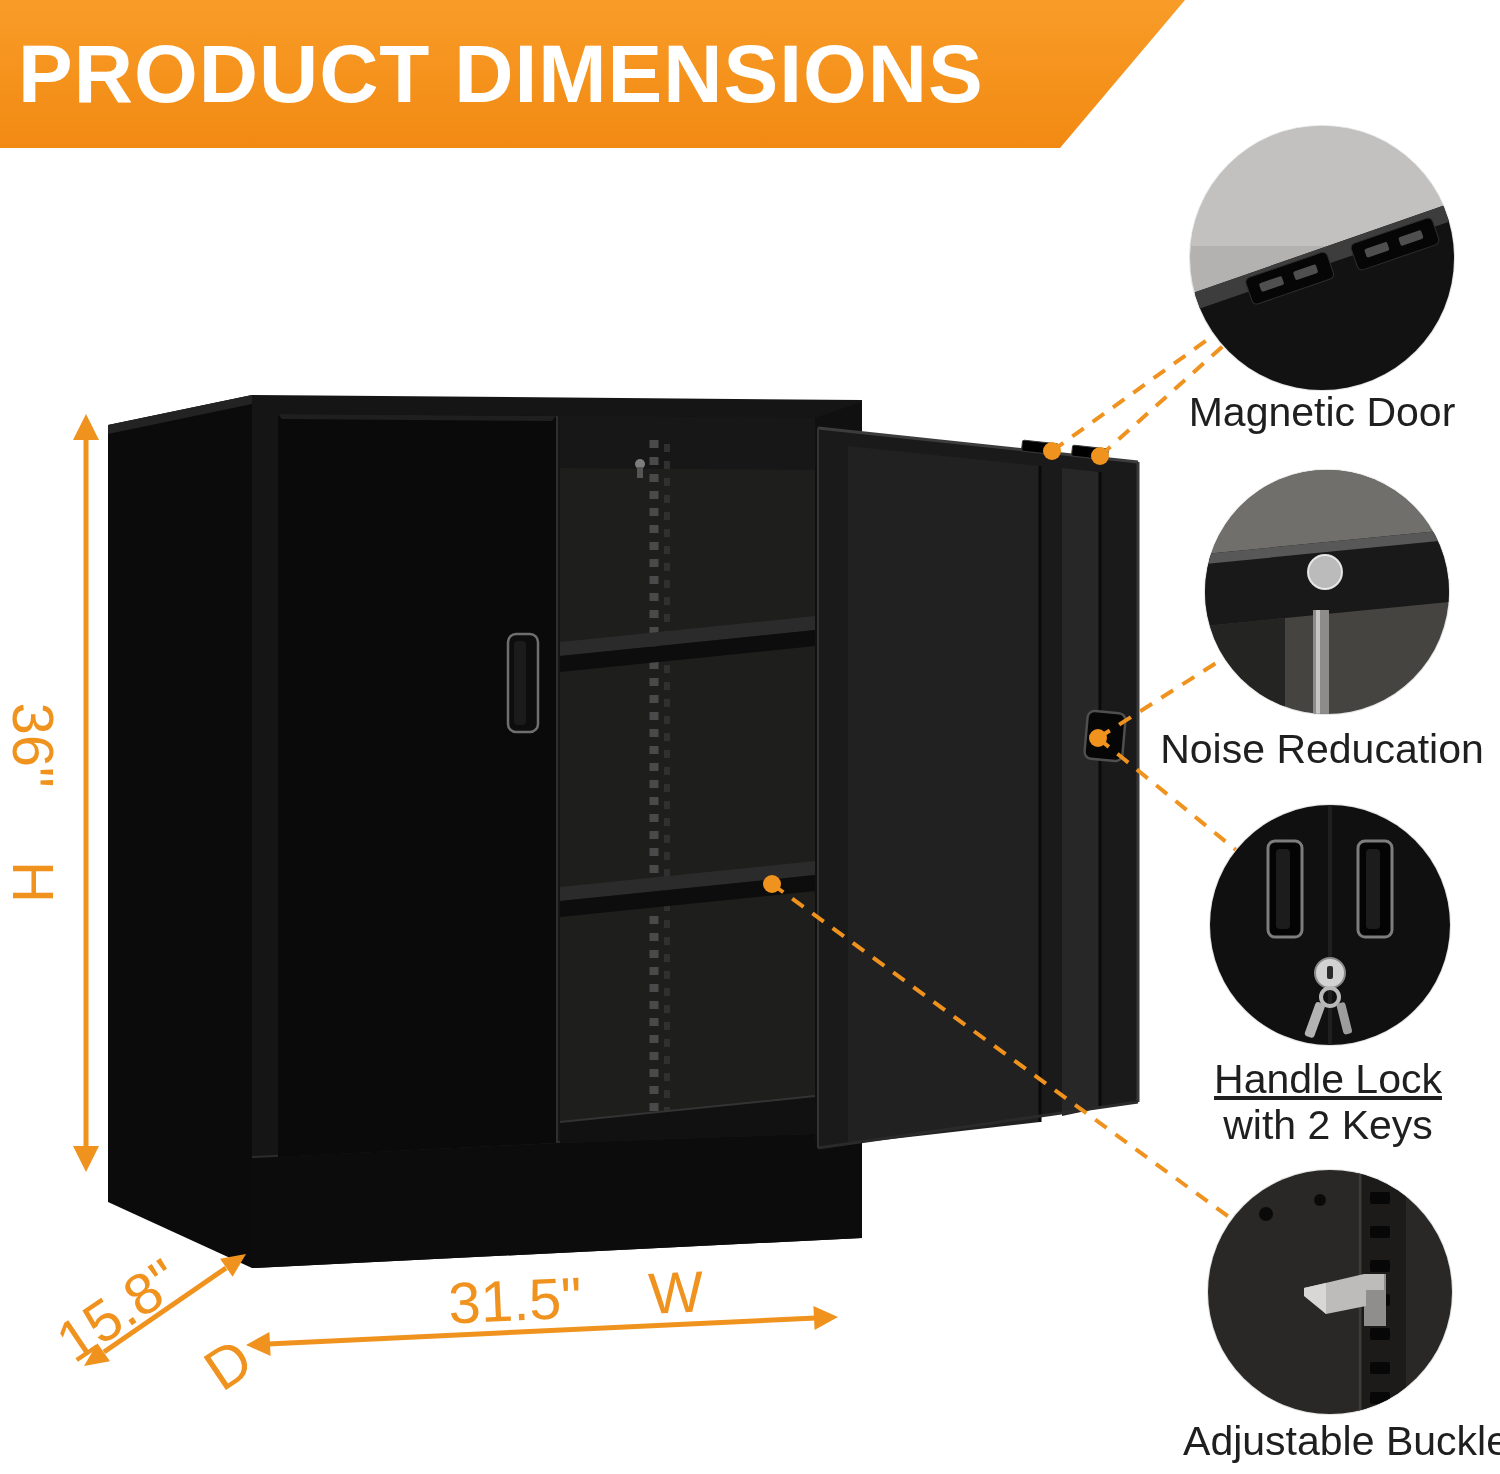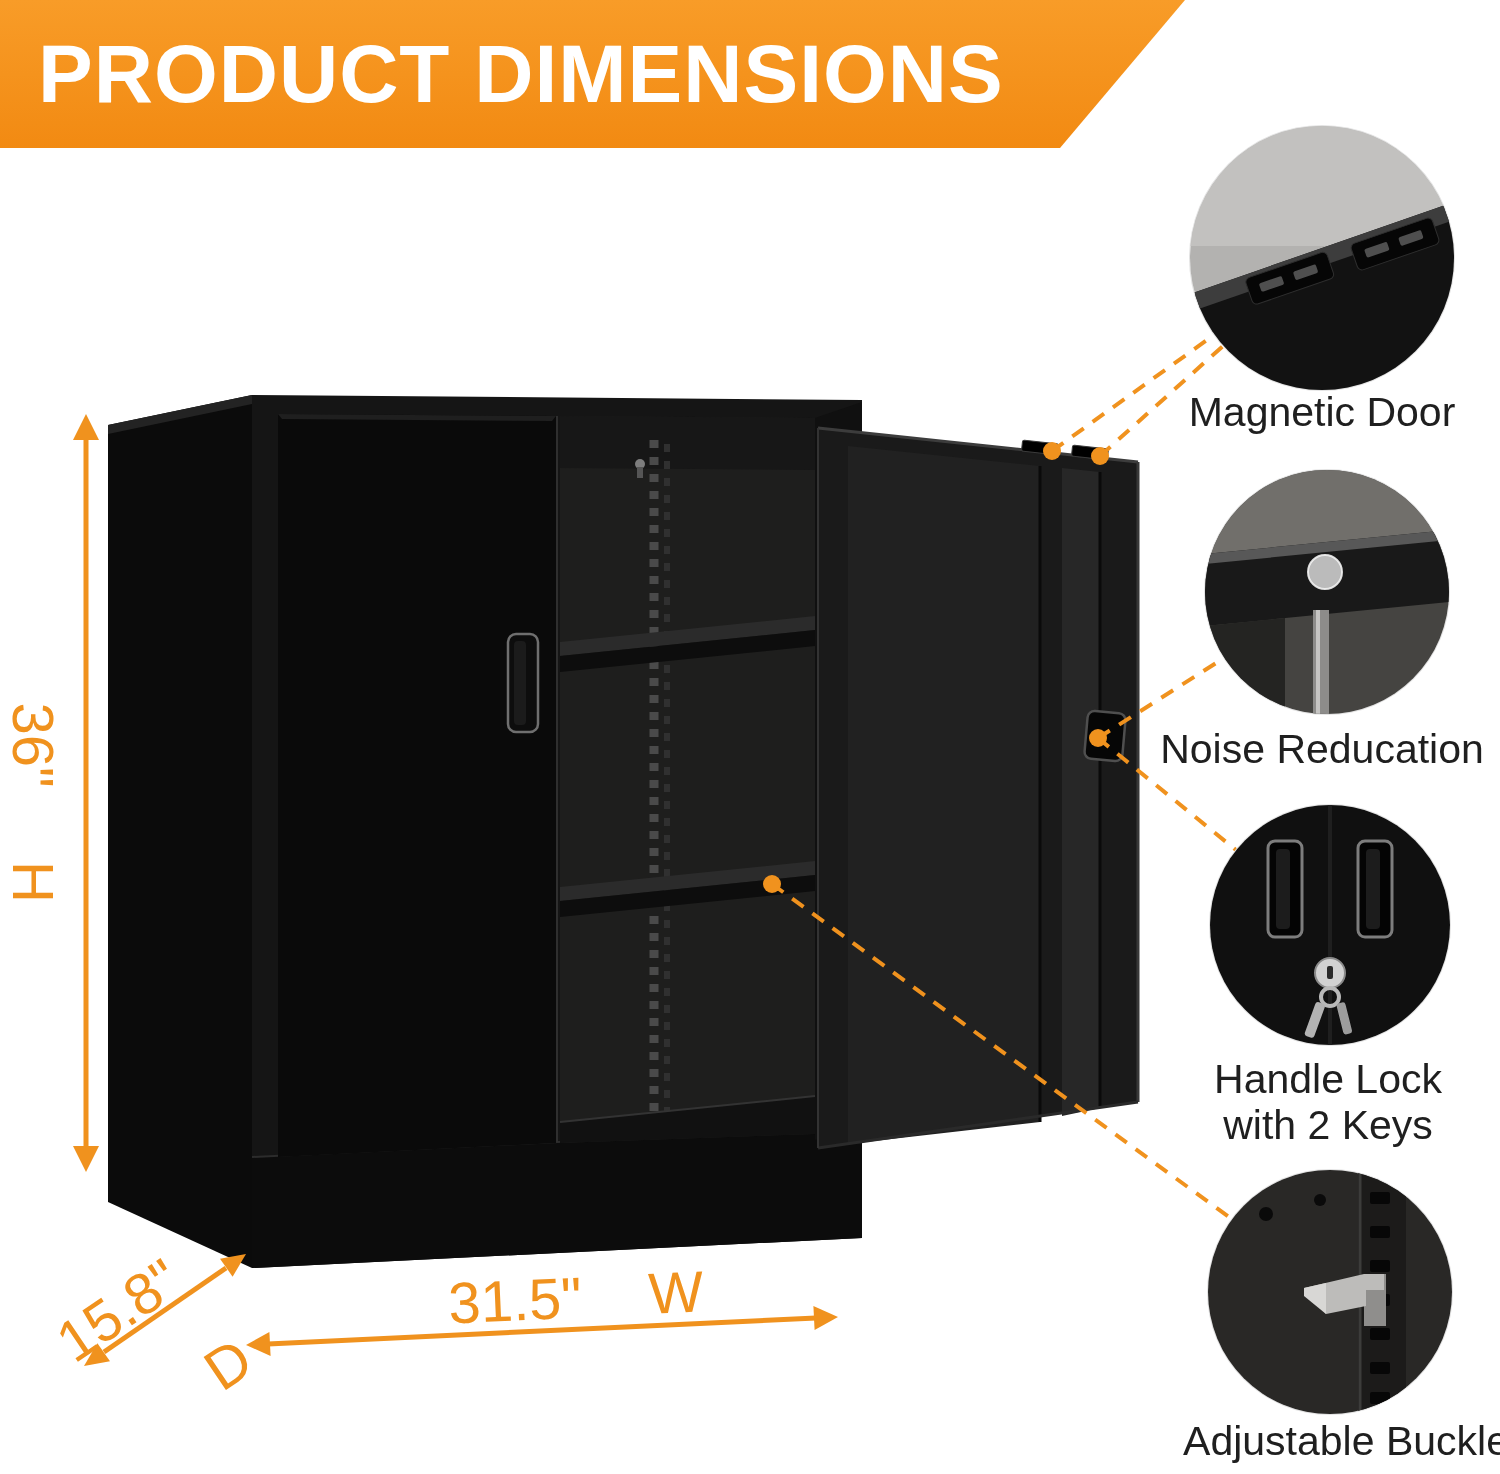--- a/index.html
+++ b/index.html
@@ -7,21 +7,21 @@
     position:relative; width:1500px; height:1474px; background:#ffffff;
     overflow:hidden; font-family:"Liberation Sans", sans-serif;
   }
   .scene { position:absolute; left:0; top:0; width:1500px; height:1474px; }
 
   
   .banner {
     position:absolute; left:0; top:0; width:1185px; height:148px;
     background:linear-gradient(180deg,#f89c28,#f28a12);
     clip-path:polygon(0 0, 100% 0, calc(100% - 125px) 100%, 0 100%);
-    display:flex; align-items:center; padding-left:38px; box-sizing:border-box;
+    display:flex; align-items:center; padding-left:18px; box-sizing:border-box;
   }
   .banner-title {
     font-size:82px; font-weight:bold; color:#ffffff; letter-spacing:1px;
     white-space:nowrap;
   }
 
   
   .dim {
     position:absolute; color:#f0921e; font-size:58px; font-weight:400;
     white-space:nowrap; transform-origin:center;
@@ -44,21 +44,21 @@
   #photo-handle     { left:1210px; top:805px;  width:240px; height:240px; }
   #photo-buckle     { left:1208px; top:1170px; width:244px; height:244px; }
 
   
   .callout-label {
     position:absolute; transform:translateX(-50%);
     font-size:41px; color:#1f1f1f; white-space:nowrap; text-align:center;
   }
   #label-magnetic  { left:1322px; top:389px; }
   #label-noise     { left:1322px; top:726px; }
-  #label-handle-1  { left:1328px; top:1056px; }
+  #label-handle-1  { left:1328px; top:1056px;text-decoration:underline; }
   #label-handle-2  { left:1328px; top:1102px; }
   #label-buckle    { left:1330px; top:1418px;margin-left:16px; }
 </style>
 </head>
 <body>
 
 <div class="page">
 
   <svg class="scene" viewBox="0 0 1500 1474" aria-hidden="true">
 

